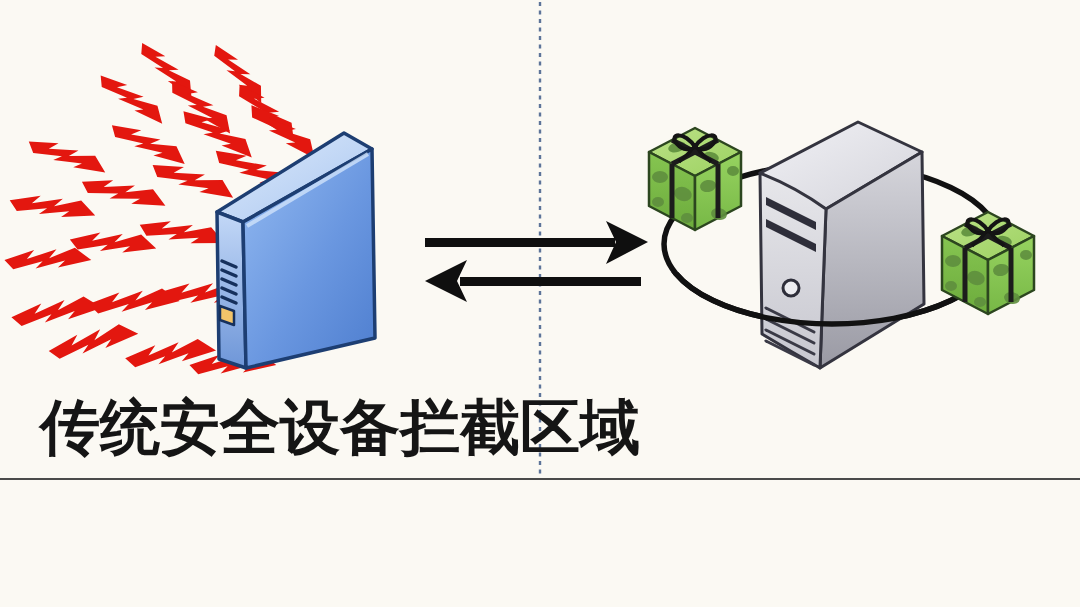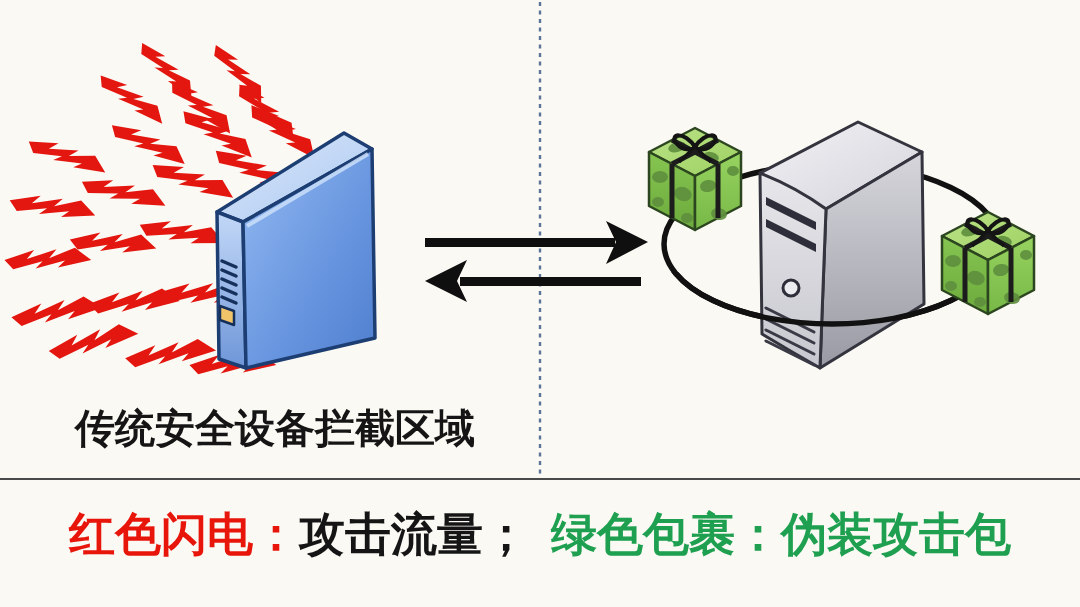--- a/index.html
+++ b/index.html
@@ -4,21 +4,21 @@
 <style>
   html,body{margin:0;padding:0;}
   .stage{
     position:relative;width:1080px;height:607px;
     background:#fbf9f3;overflow:hidden;
     font-family:"Liberation Sans","DejaVu Sans",sans-serif;
   }
   .stage svg{position:absolute;left:0;top:0;display:block;}
   .zone-label{
     position:absolute;top:400px;height:56px;line-height:56px;
-    text-align:center;font-size:40px;font-weight:800;color:#151515;
+    text-align:center;font-size:60px;font-weight:800;color:#151515;
     white-space:nowrap;letter-spacing:0px;
   }
   .zone-label.left{left:40px;width:470px;}
   .zone-label.right{left:690px;width:240px;}
   .section-divider{
     position:absolute;left:0;top:478px;width:1080px;height:2px;
     background:#4a4a4a;
   }
   .legend{
     position:absolute;left:0;top:504px;width:1080px;
@@ -185,16 +185,13 @@
     <ellipse cx="832" cy="244" rx="168" ry="80" fill="none" stroke-width="5.5" clip-path="url(#orbitFrontClip)" stroke="#111111"></ellipse>
 
     <use href="#gift" transform="translate(647,126)"></use>
     <use href="#gift" transform="translate(940,210)"></use>
   </svg>
 
   <div class="zone-label left">传统安全设备拦截区域</div>
 
   <div class="section-divider"></div>
 
-  <div class="legend">
-    <span style="color: rgb(232, 21, 11);">红色闪电：</span><span style="color: rgb(21, 21, 21);">攻击流量；</span><span class="gap" style="color: rgb(30, 160, 80);">绿色包裹：</span><span style="color: rgb(30, 160, 80);">伪装攻击包</span>
-  </div>
 </div>
 
 </body></html>

